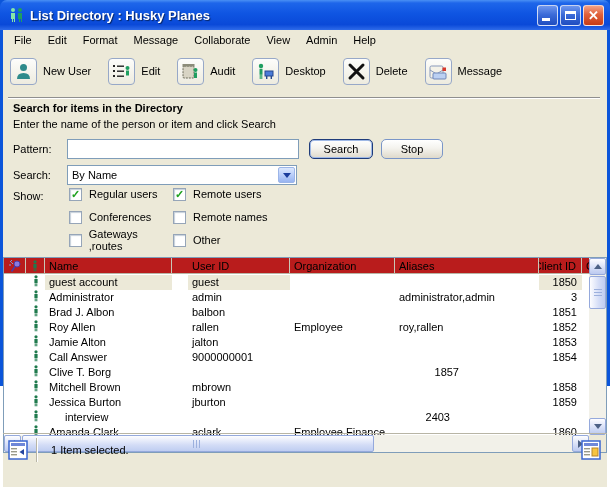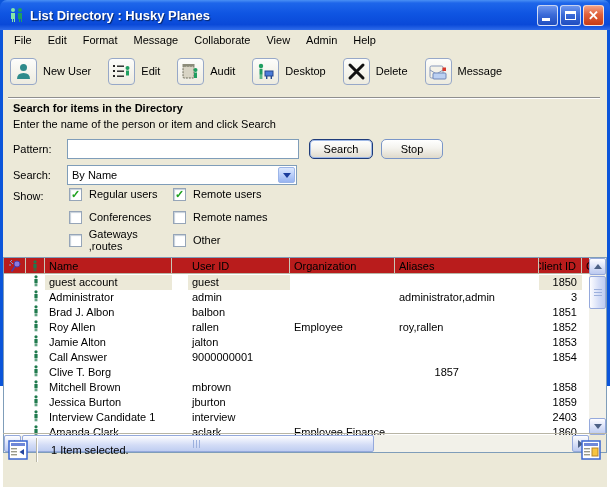--- a/index.html
+++ b/index.html
@@ -449,21 +449,20 @@
             <span class="c gw"></span>
           </div>
           <div class="lv-row">
             <span class="c pin"></span>
             <span class="c per"><svg width="8" height="12" viewBox="0 0 8 12">
                 <circle cx="4" cy="1.8" r="1.6" fill="#1F7A4D"></circle>
                 <rect x="2.4" y="4" width="3.2" height="4" fill="#1F7A4D"></rect>
                 <rect x="2.7" y="8.3" width="1" height="3" fill="#1F7A4D"></rect>
                 <rect x="4.3" y="8.3" width="1" height="3" fill="#1F7A4D"></rect>
               </svg></span>
-            <span class="c name">Interview Candidate 1</span>
             <span class="c uid">interview</span>
             <span class="c org"></span>
             <span class="c alias"></span>
             <span class="c cid">2403</span>
             <span class="c gw"></span>
           </div>
           <div class="lv-row">
             <span class="c pin"></span>
             <span class="c per"><svg width="8" height="12" viewBox="0 0 8 12">
                 <circle cx="4" cy="1.8" r="1.6" fill="#1F7A4D"></circle>

